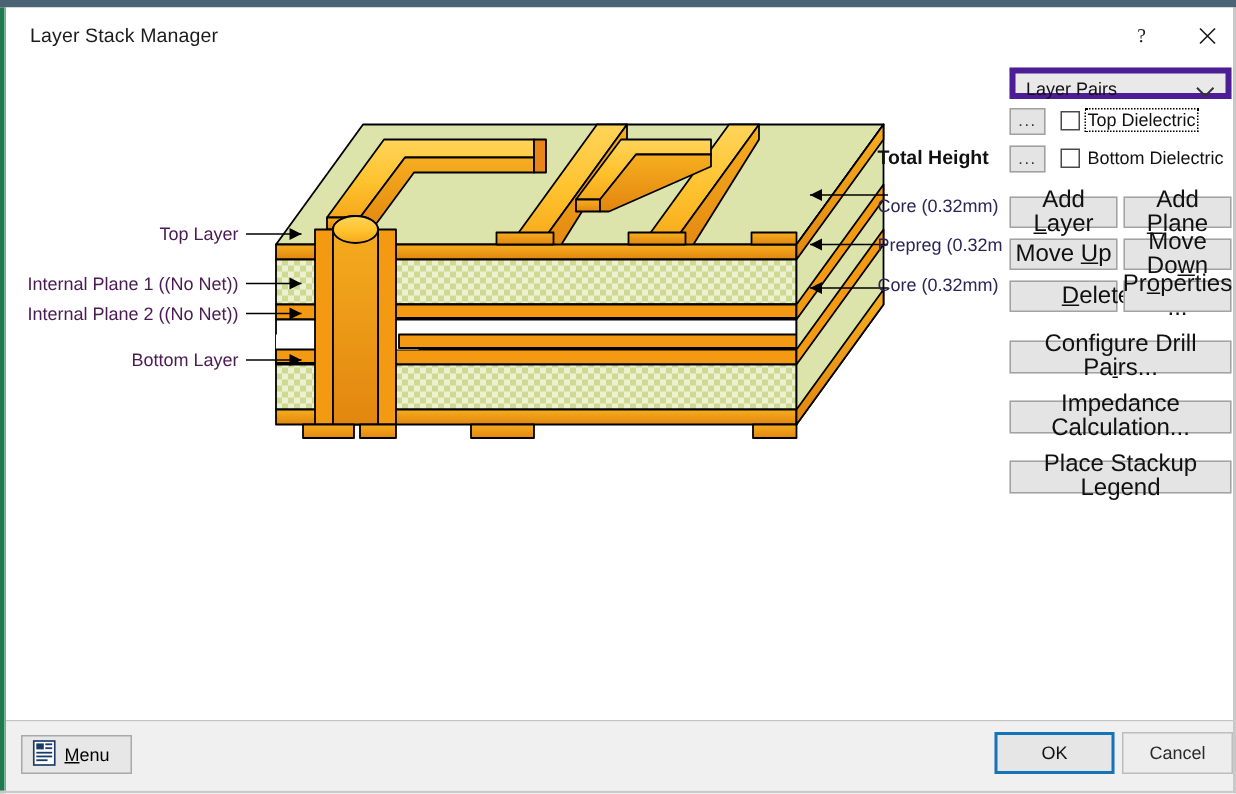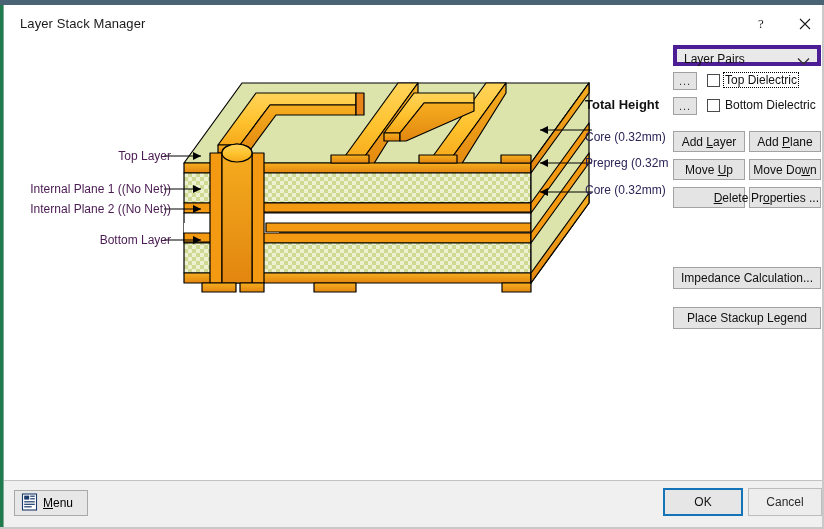--- a/index.html
+++ b/index.html
@@ -41,30 +41,30 @@
   .dielec-row{position:absolute;left:4px;height:20px;}
   .dotbtn{position:absolute;left:0;top:0;width:24px;height:18px;background:#e4e4e4;
     border:1px solid #a0a0a0;box-sizing:border-box;font-size:11px;color:#333;
     line-height:16px;text-align:center;letter-spacing:1px;padding:0;cursor:default;}
   .cbox{position:absolute;left:34px;top:2px;width:13px;height:13px;background:#fff;
     border:1px solid #4a4a4a;box-sizing:border-box;}
   .cblabel{position:absolute;left:52px;top:1px;font-size:12px;color:#111;white-space:nowrap;}
   .cblabel.focused{outline:1px dotted #000;outline-offset:0px;padding:0 1px;left:51px;}
 
   .btn{position:absolute;background:#e4e4e4;border:1px solid #a3a3a3;box-sizing:border-box;
-    font-family:"Liberation Sans","DejaVu Sans",sans-serif;font-size:12px;color:#101010;
+    font-family:"Liberation Sans","DejaVu Sans",sans-serif;font-size:16px;color:#101010;
     text-align:center;cursor:default;padding:0;
     display:flex;align-items:center;justify-content:center;line-height:1;}
   .btn u{text-decoration:underline;}
   .btn-sm{width:72px;height:21px;}
   .btn-wide{left:4px;width:148px;height:22px;}
 
   
   .diagram{position:absolute;left:0;top:0;width:665px;height:443px;overflow:hidden;}
-  .lbl-left{position:absolute;font-size:12px;color:#4a1a52;white-space:nowrap;text-align:right;margin-left:12px;}
+  .lbl-left{position:absolute;font-size:12px;color:#4a1a52;white-space:nowrap;text-align:right;}
   .lbl-right{position:absolute;font-size:12px;color:#2d2357;white-space:nowrap;}
   .lbl-total{position:absolute;font-size:13px;font-weight:bold;color:#111;white-space:nowrap;}
 
   
   .sep{position:absolute;left:4px;top:480px;width:818px;height:1px;background:#c3c3c3;}
   .botbar{position:absolute;left:4px;top:481px;width:818px;height:46px;background:#f0f0f0;}
   #menu-btn{position:absolute;left:10px;top:9px;width:74px;height:26px;background:#e7e7e7;
     border:1px solid #a9a9a9;box-sizing:border-box;display:flex;align-items:center;
     padding:0 6px;gap:5px;cursor:default;font-size:12px;}
   #menu-btn .mlabel u{text-decoration:underline;}
@@ -271,20 +271,23 @@
         <span><span>Move Do</span><u>w</u><span>n</span></span>
       </button>
 
       <button class="btn btn-sm" style="left:4px;top:142px;padding-left:44px;">
         <span><span></span><u>D</u><span>elete</span></span>
       </button>
       <button class="btn btn-sm" style="left:80px;top:142px;">
         <span><span>Pr</span><u>o</u><span>perties ...</span></span>
       </button>
 
+      <button class="btn btn-wide" style="top:182px;">
+        <span><span>Configure Drill Pa</span><u>i</u><span>rs...</span></span>
+      </button>
       <button class="btn btn-wide" style="top:222px;">
         <span>Impedance Calculation...</span>
       </button>
       <button class="btn btn-wide" style="top:262px;">
         <span>Place Stackup Legend</span>
       </button>
     </div>
   </div>
 
   <div class="sep"></div>

